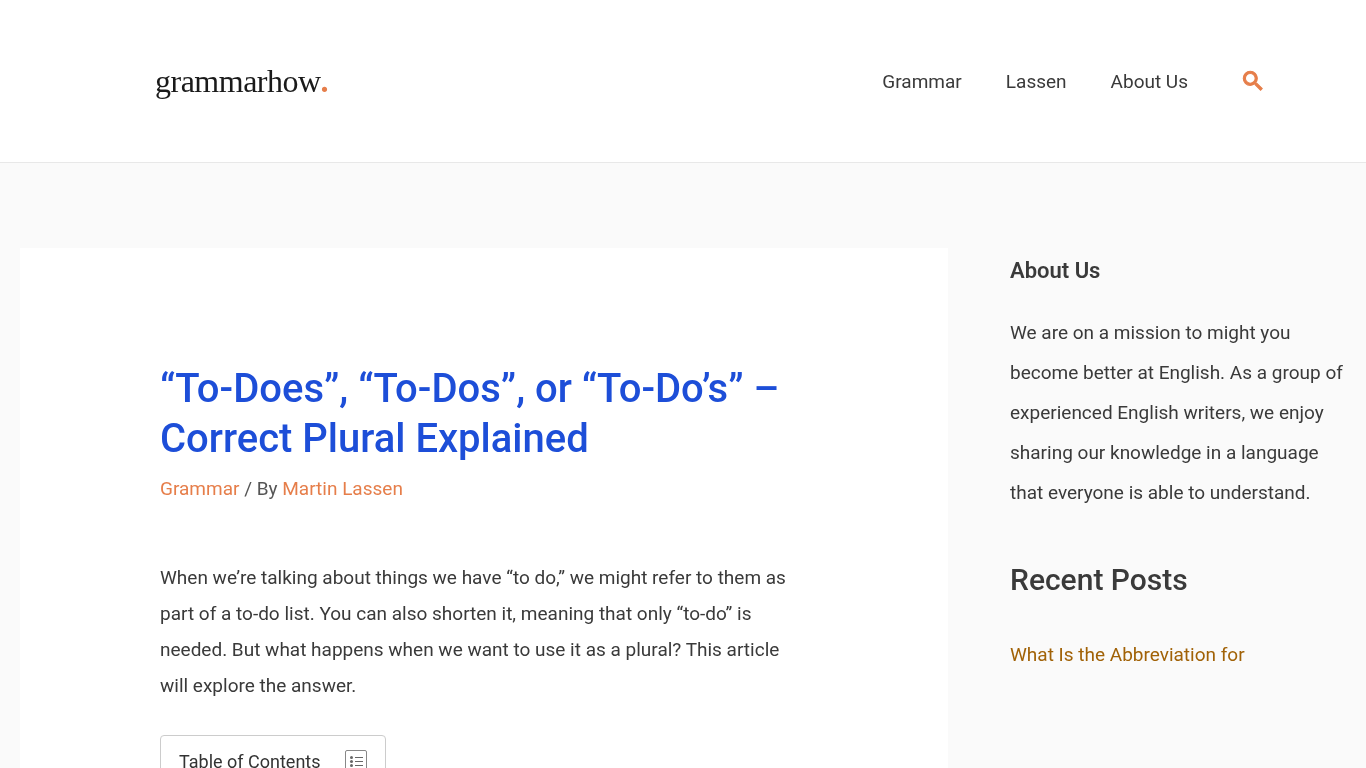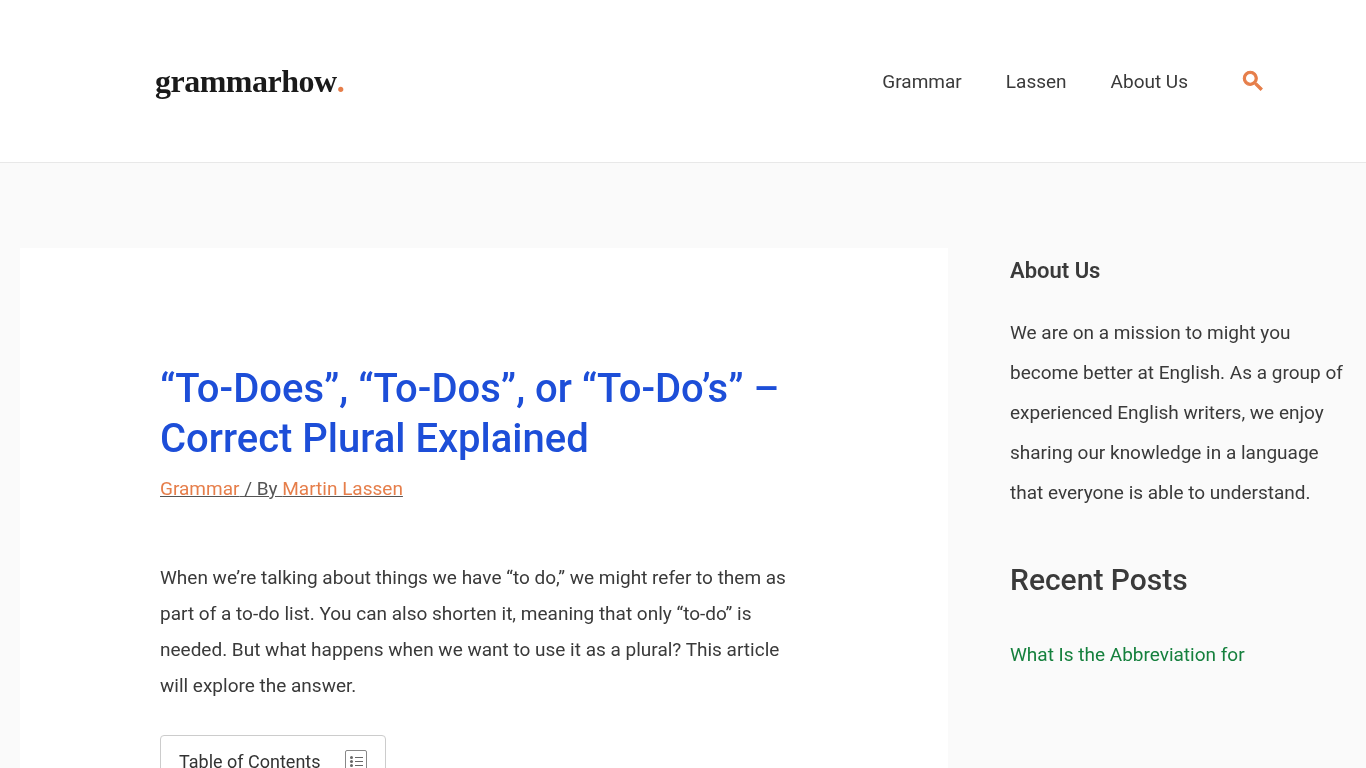--- a/index.html
+++ b/index.html
@@ -22,21 +22,21 @@
     padding: 0 100px 0 100px;
   }
   .logo {
     display: flex;
     align-items: baseline;
     margin-left: 55px;
   }
   .logo-text {
     font-family: Georgia, "Times New Roman", serif;
     font-size: 32px;
-    font-weight: 700;
+    font-weight: 400;
     color: #1a1a1a;
     letter-spacing: -0.5px;
   }
   .logo-dot {
     color: #e67e4a;
     font-family: Georgia, serif;
     font-size: 32px;
     font-weight: 700;
   }
   .nav {
@@ -78,21 +78,20 @@
     font-size: 40px;
     font-weight: 500;
     color: #1d4ed8;
     line-height: 1.25;
     margin-bottom: 13px;
   }
   .article-meta {
     font-size: 19px;
     color: #555;
     margin-bottom: 60px;
-    text-decoration: underline;
   }
   .article-meta a {
     color: #e67e4a;
     text-decoration: none;
   }
   .article-body {
     font-size: 19px;
     line-height: 1.9;
     color: #3a3a3a;
     margin-bottom: 31px;
@@ -158,21 +157,21 @@
     font-size: 30px;
     font-weight: 500;
     margin-bottom: 40px;
   }
   .widget-text {
     font-size: 19px;
     line-height: 2.1;
     color: #3a3a3a;
   }
   .recent-link {
-    color: #15803d;
+    color: #a16207;
     text-decoration: none;
     font-size: 19px;
     line-height: 1.9;
     display: block;
   }
 </style>
 </head>
 <body>
 
 <header class="header">

